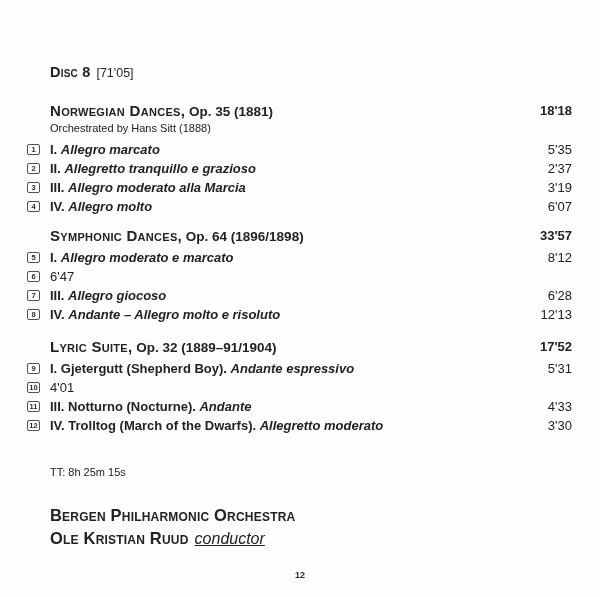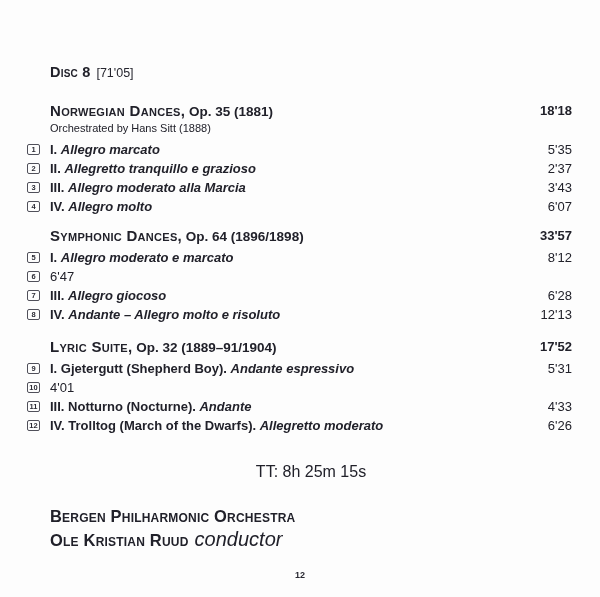--- a/index.html
+++ b/index.html
@@ -65,38 +65,39 @@
     flex: none;
   }
   .track-title { flex: 1; white-space: nowrap; font-weight: bold; }
   .track-tempo { font-style: italic; }
   .track-time { text-align: right; white-space: nowrap; }
 
   
   .tt-line {
     margin-top: 29px;
     line-height: 16px;
-    font-size: 16px;
-    text-align: center;
+    font-size: 11px;
+    text-align: left;
   }
 
   
   .performers { margin-top: 24px; }
   .performer-line { line-height: 22px; }
   .performer-name {
     font-variant: small-caps;
     font-weight: 700;
     font-size: 16.5px;
     letter-spacing: 0.2px;
   }
   .performer-role {
     font-style: italic;
     font-weight: 400;
-    font-size: 20px;
+    font-size: 16px;
     margin-left: 6px;
+    text-decoration: underline;
   }
 
   
   .page-number {
     position: absolute;
     left: 0;
     right: 0;
     top: 570px;
     text-align: center;
     font-size: 9px;
@@ -133,21 +134,21 @@
               <span>2</span>
             </span>
           <span class="track-title"><span>II. </span><span class="track-tempo">Allegretto tranquillo e grazioso</span></span>
           <span class="track-time">2'37</span>
         </div>
         <div class="track-row">
           <span class="tracknum">
               <span>3</span>
             </span>
           <span class="track-title"><span>III. </span><span class="track-tempo">Allegro moderato alla Marcia</span></span>
-          <span class="track-time">3'43</span>
+          <span class="track-time">3'19</span>
         </div>
         <div class="track-row">
           <span class="tracknum">
               <span>4</span>
             </span>
           <span class="track-title"><span>IV. </span><span class="track-tempo">Allegro molto</span></span>
           <span class="track-time">6'07</span>
         </div>
       </div>
     </section>
@@ -212,21 +213,21 @@
               <span>11</span>
             </span>
           <span class="track-title"><span>III. Notturno (Nocturne). </span><span class="track-tempo">Andante</span></span>
           <span class="track-time">4'33</span>
         </div>
         <div class="track-row">
           <span class="tracknum">
               <span>12</span>
             </span>
           <span class="track-title"><span>IV. Trolltog (March of the Dwarfs). </span><span class="track-tempo">Allegretto moderato</span></span>
-          <span class="track-time">6'26</span>
+          <span class="track-time">3'30</span>
         </div>
       </div>
     </section>
 
     <div class="tt-line">TT: 8h 25m 15s</div>
 
     <div class="performers">
       <div class="performer-line">
         <span class="performer-name">Bergen Philharmonic Orchestra</span><span class="performer-role"></span>
       </div>

